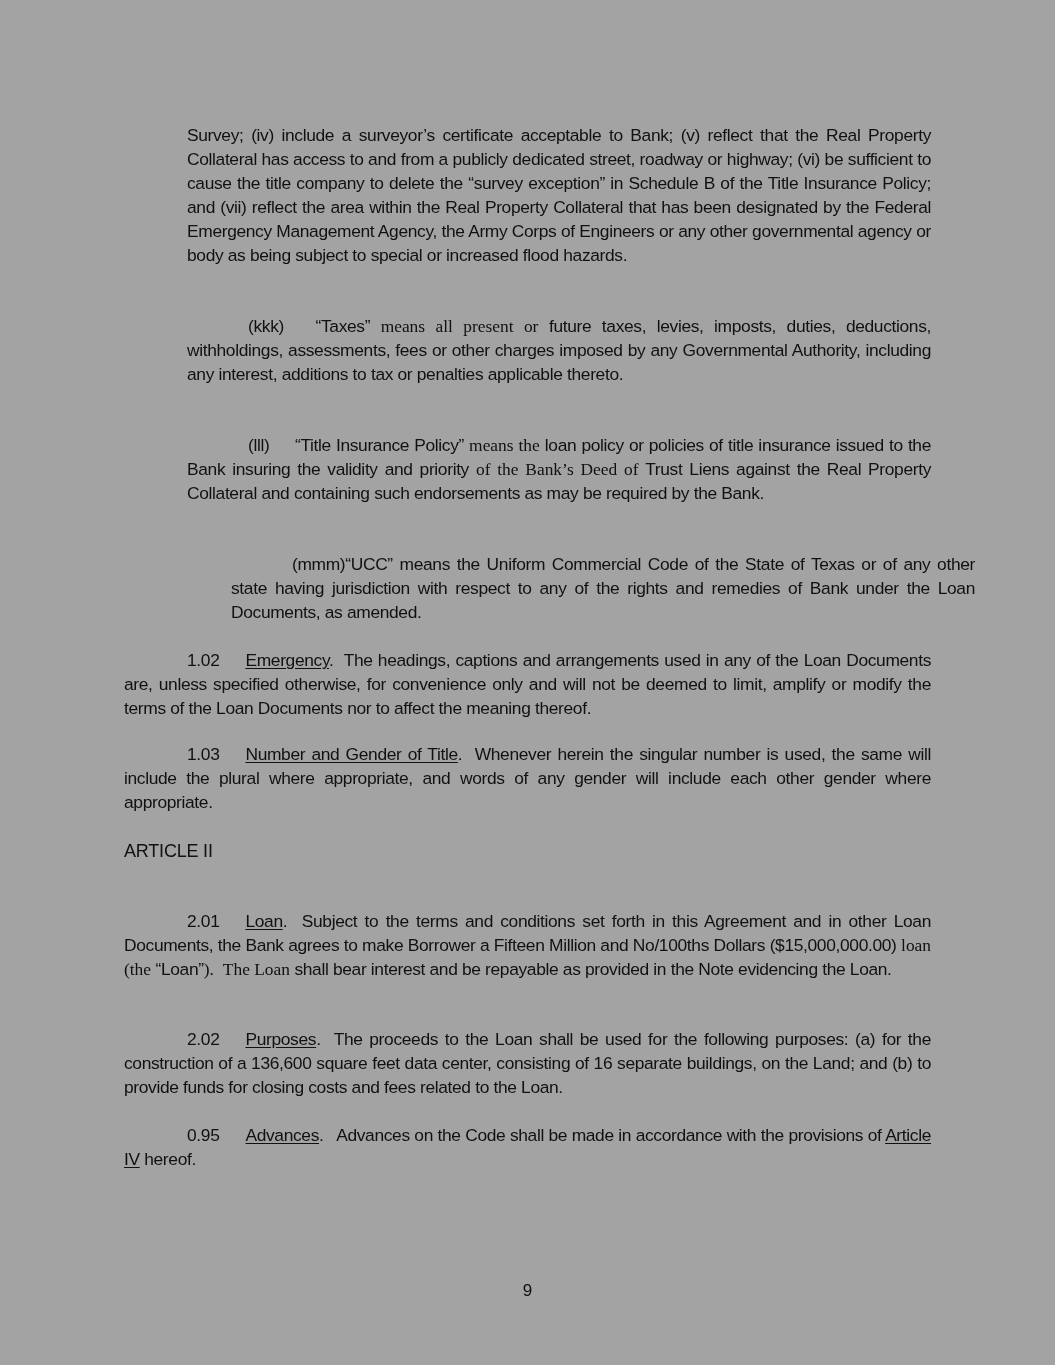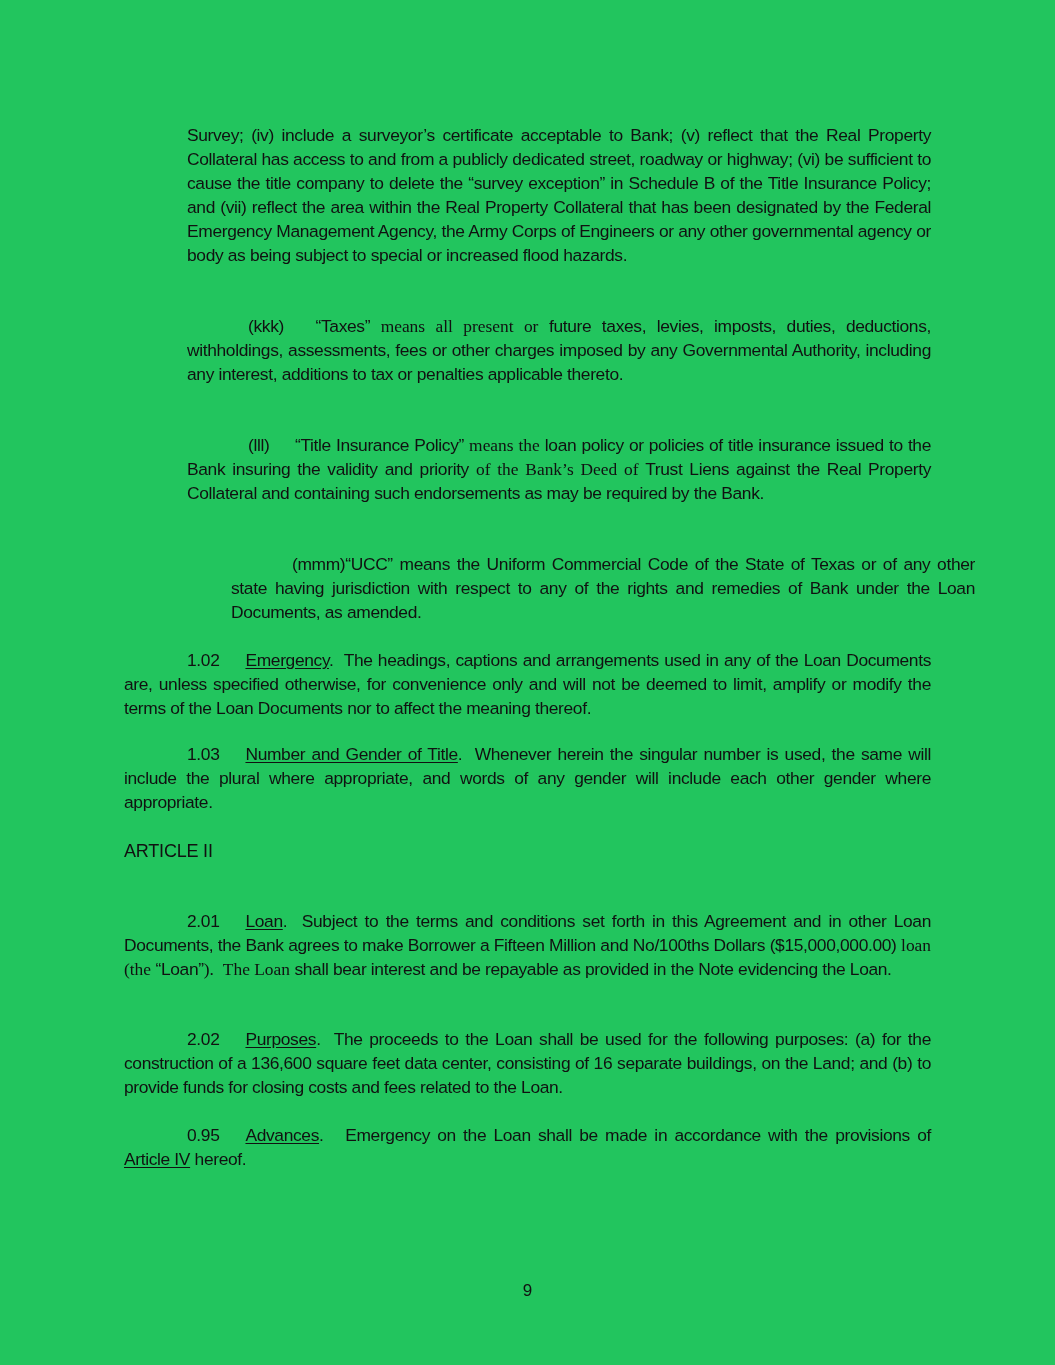--- a/index.html
+++ b/index.html
@@ -1,19 +1,19 @@
 <!DOCTYPE html>
 <html><head>
   <meta charset="utf-8">
   <style>
     html, body { margin: 0; padding: 0; background: #ffffff; }
     body { width: 1055px; height: 1365px; position: relative; overflow: hidden; }
     .page {
       position: absolute; left: 0; top: 0; width: 1055px; height: 1365px;
-      background: #22c55e; color: #111111;
+      background: #a3a3a3; color: #111111;
       font-family: "Liberation Sans", sans-serif;
     }
     .block {
       position: absolute;
       font-size: 17.4px;
       line-height: 23.9px;
       text-align: justify;
       letter-spacing: -0.35px;
       word-spacing: 0px;
     }
@@ -67,18 +67,18 @@
 
   <div class="block ind-full" style="top:910px;">
     <p class="first-sec"><span>2.01</span><span class="tab"></span><span class="u">Loan</span>.&nbsp; <span>Subject to the terms and conditions set forth in this Agreement and in other Loan Documents, the Bank agrees to make Borrower a Fifteen Million and No/100ths Dollars ($15,000,000.00)</span> <span class="serif">loan (the</span> <span>“Loan”</span><span class="serif">).</span>&nbsp; <span class="serif">The Loan</span> <span>shall bear interest and be repayable as provided in the Note evidencing the Loan.</span></p>
   </div>
 
   <div class="block ind-full" style="top:1028px;">
     <p class="first-sec"><span>2.02</span><span class="tab"></span><span class="u">Purposes</span>.&nbsp; <span>The proceeds to the Loan shall be used for the following purposes: (a) for the construction of a 136,600 square feet data center, consisting of 16 separate buildings, on the Land; and (b) to provide funds for closing costs and fees related to the Loan.</span></p>
   </div>
 
   <div class="block ind-full" style="top:1124px;">
-    <p class="first-sec"><span>0.95</span><span class="tab"></span><span class="u">Advances</span>.&nbsp;&nbsp; <span>Emergency on the Loan shall be made in accordance with the provisions of</span> <span class="u">Article IV</span> <span>hereof.</span></p>
+    <p class="first-sec"><span>0.95</span><span class="tab"></span><span class="u">Advances</span>.&nbsp;&nbsp; <span>Advances on the Code shall be made in accordance with the provisions of</span> <span class="u">Article IV</span> <span>hereof.</span></p>
   </div>
 
   <div class="pageno">9</div>
 
 </div>
 
 </body></html>

